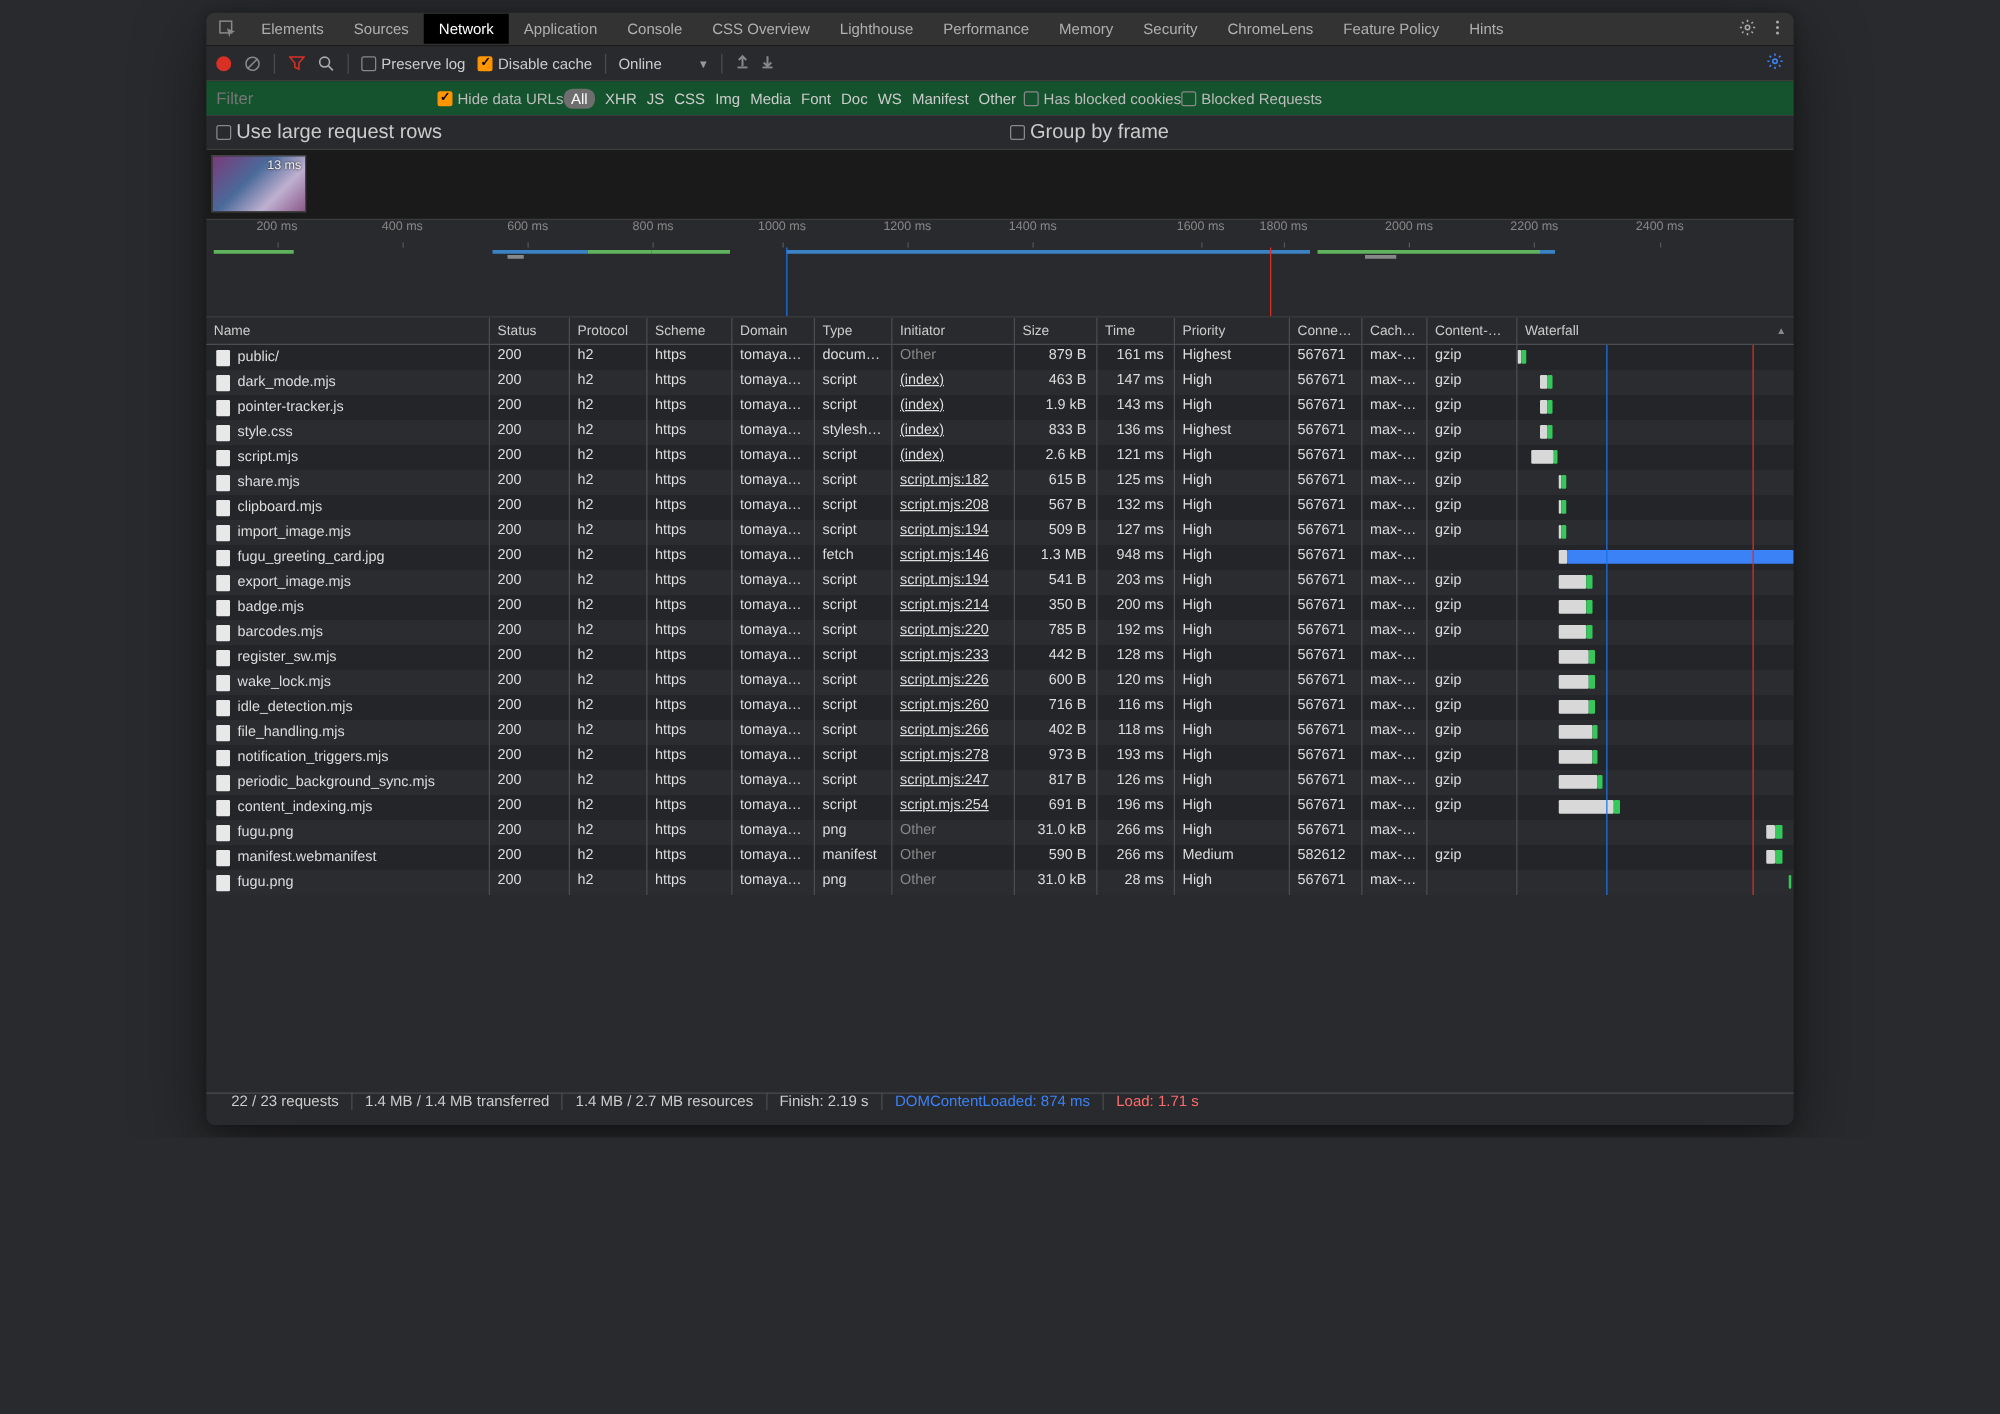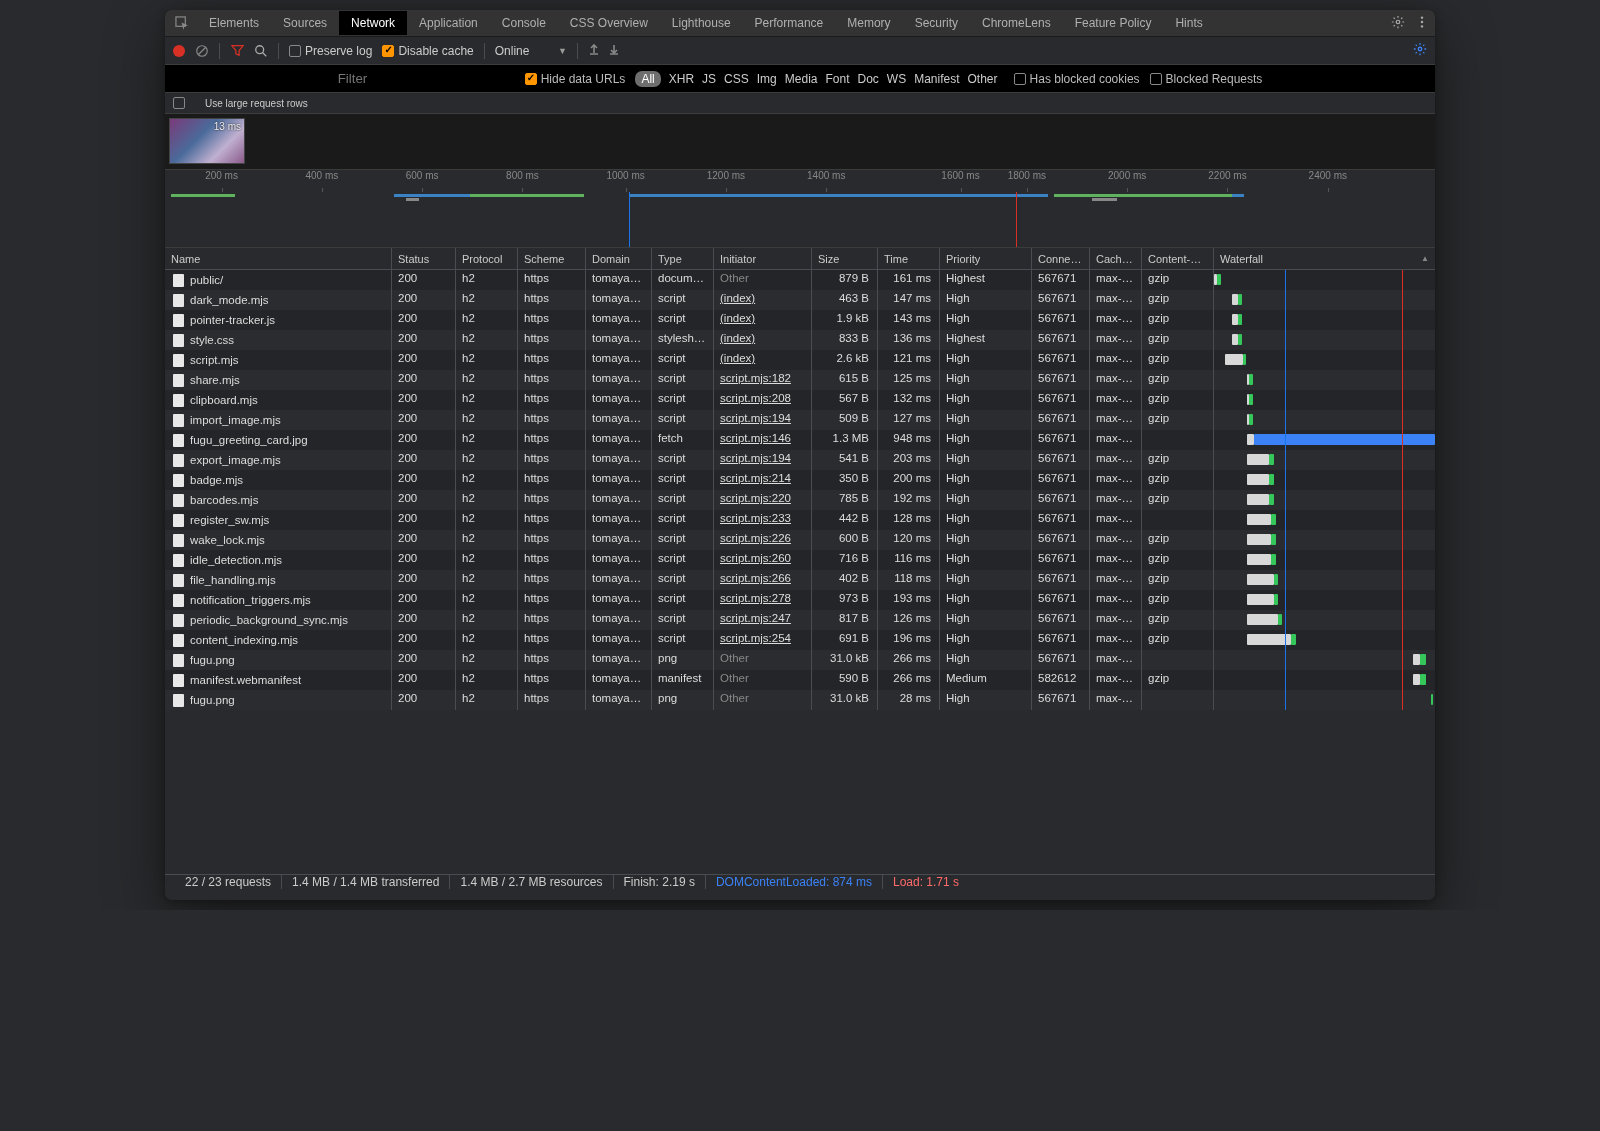--- a/index.html
+++ b/index.html
@@ -28,29 +28,29 @@
   .search-icon svg{width:14px;height:14px;}
   .checkbox { width:12px; height:12px; border:1px solid #888; border-radius:2px; display:inline-block; vertical-align:middle; margin-right:4px; position:relative; }
   .checkbox.checked { border-color:#ff9500; background:#ff9500; }
   .checkbox.checked::after { content:"✓"; color:#000; font-size:10px; position:absolute; top:-2px; left:1px; font-weight:bold; }
   .throttle { display:flex; align-items:center; gap:6px; color:#ccc; }
   .thr-select { color:#ccc; }
   .caret { font-size:9px; color:#999; }
   .up-down { display:flex; gap:8px; color:#888; }
   .settings-blue { margin-left:auto; color:#3b82f6; }
   
-  .filter-row { display:flex; align-items:center; background:#000000; height:28px; padding:0 8px; gap:10px; border-bottom:1px solid #3c3c3c; color:#bbb; font-size:12px;justify-content:center; }
+  .filter-row { display:flex; align-items:center; background:#14532d; height:28px; padding:0 8px; gap:0; border-bottom:1px solid #3c3c3c; color:#bbb; font-size:12px; }
   .filter-input { flex:0 0 155px; background:transparent; border:none; color:#999; outline:none; }
   .pill { padding:1px 6px; border-radius:7px; color:#ccc; }
   .pill.active { background:#6e6e6e; color:#fff; }
   .filter-type { color:#ccc; }
   
   .options-row { display:flex; background:#292a2d; border-bottom:1px solid #3c3c3c; }
   .options-col { flex:1; padding:4px 8px; display:flex; flex-direction:column; gap:6px; }
-  .opt-item { display:flex; align-items:center; font-size:10px; color:#ccc;gap:16px; }
+  .opt-item { display:flex; align-items:center; font-size:16px; color:#ccc; }
   
   .screenshot-strip { height:56px; background:#1a1a1a; border-bottom:1px solid #3c3c3c; display:flex; }
   .thumb { width:76px;height:46px;margin:4px; background: linear-gradient(135deg,#7a3b7a 0%,#4a6a9a 40%,#c0b0d0 70%,#8a5a8a 100%); border:1px solid #444; position:relative; }
   .thumb-label { position:absolute; top:2px; right:3px; font-size:10px; color:#eee; text-shadow:0 0 2px #000; }
   
   .timeline { height:78px; background:#292a2d; border-bottom:1px solid #3c3c3c; position:relative; overflow:hidden; }
   .ticks { position:absolute; top:0; left:0; right:6px; height:20px; display:flex; }
   .tick { position:absolute; font-size:10px; color:#888; }
   .tick::before { content:""; position:absolute; top:18px; left:50%; width:1px; height:4px; background:#555; }
   .bars-layer { position:absolute; top:24px; left:0; right:0; height:8px; }
@@ -78,21 +78,21 @@
   .initiator.other { text-decoration:none; color:#888; }
   
   .wf-cell { position:relative; height:20px; }
   .wf-bar { position:absolute; height:11px; top:4px; border-radius:1px; }
   .wf-wait { background:#d8d8d8; }
   .wf-content { background:#35c75a; }
   .wf-content.blue { background:#3b82f6; }
   .wf-vline { position:absolute; top:0; bottom:0; width:1px; }
   .wf-vline.blue { background:#1a73e8; } .wf-vline.red { background:#d93025; }
   
-  .status-bar { height:26px; background:#292a2d; border-top:1px solid #494c50; display:flex; align-items:flex-start; padding:0 10px; gap:0; font-size:12px; color:#ccc; }
+  .status-bar { height:26px; background:#292a2d; border-top:1px solid #494c50; display:flex; align-items:flex-end; padding:12px 10px; gap:0; font-size:12px; color:#ccc; }
   .sb-item { padding:0 10px; border-right:1px solid #494c50; }
   .sb-item:last-child { border-right:none; }
   .sb-dcl { color:#3b82f6; }
   .sb-load { color:#ff6b6b; }
 </style>
 </head>
 <body>
 
 <div class="window">
 
@@ -195,20 +195,24 @@
   </div>
 
   <div class="options-row">
     <div class="options-col">
       <label class="opt-item">
           <span class="checkbox"></span>
           <span>Use large request rows</span>
         </label>
     </div>
     <div class="options-col">
+      <label class="opt-item">
+          <span class="checkbox"></span>
+          <span>Group by frame</span>
+        </label>
     </div>
   </div>
 
   <div class="screenshot-strip">
     <div class="thumb">
         <span class="thumb-label">13 ms</span>
       </div>
   </div>
 
   <div class="timeline">

